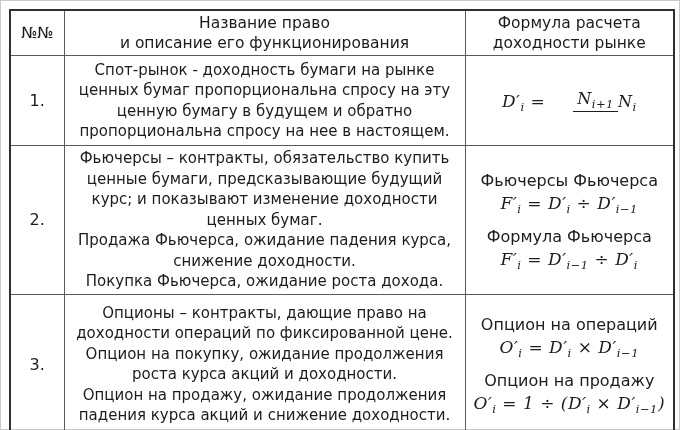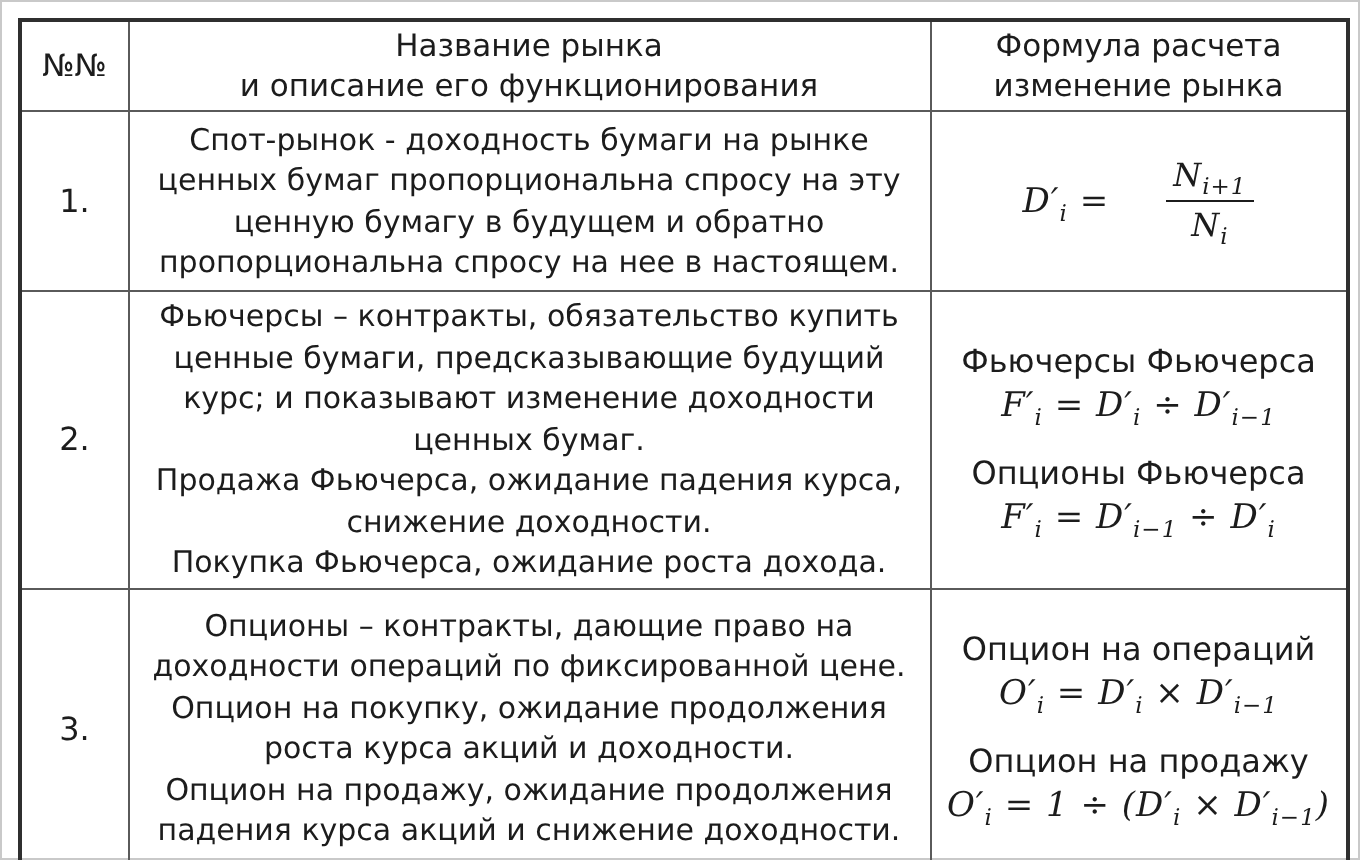--- a/index.html
+++ b/index.html
@@ -70,21 +70,21 @@
     font-size: 11.5px;
     line-height: 0;
   }
   .fmath-inline {
     display: inline-flex;
     align-items: center;
     justify-content: center;
   }
   .frac {
     display: inline-flex;
-    flex-direction: column;
+    flex-direction: row;
     align-items: center;
     margin-left: 7px;
     font-size: 16px;
   }
   .frac .fnum {
     border-bottom: 1px solid #1c1c1c;
     padding: 0 4px 2px 4px;
   }
   .frac .fden {
     padding-top: 2px;
@@ -99,26 +99,26 @@
       <col style="width:54px">
       <col style="width:401px">
       <col style="width:209px">
     </colgroup>
     <thead>
       <tr>
         <th>
           <span>№№</span>
         </th>
         <th>
-          <div>Название рынка</div>
+          <div>Название право</div>
           <div>и описание его функционирования</div>
         </th>
         <th>
           <div>Формула расчета</div>
-          <div>изменение рынка</div>
+          <div>доходности рынке</div>
         </th>
       </tr>
     </thead>
     <tbody>
 
       <tr class="row-spot">
         <td class="num-cell">1.</td>
         <td class="desc-cell">
           <p>Спот-рынок - доходность бумаги на рынке ценных бумаг пропорциональна спросу на эту ценную бумагу в будущем и обратно пропорциональна спросу на нее в настоящем.</p>
         </td>
@@ -139,21 +139,21 @@
           <p>Фьючерсы – контракты, обязательство купить ценные бумаги, предсказывающие будущий курс; и показывают изменение доходности ценных бумаг.</p>
           <p>Продажа Фьючерса, ожидание падения курса, снижение доходности.</p>
           <p>Покупка Фьючерса, ожидание роста дохода.</p>
         </td>
         <td class="formula-cell">
           <div class="fgroup">
             <div class="flabel">Фьючерсы Фьючерса</div>
             <div class="fmath"><span>F′</span><sub>i</sub><span> = </span><span>D′</span><sub>i</sub><span> ÷ </span><span>D′</span><sub>i−1</sub></div>
           </div>
           <div class="fgroup">
-            <div class="flabel">Опционы Фьючерса</div>
+            <div class="flabel">Формула Фьючерса</div>
             <div class="fmath"><span>F′</span><sub>i</sub><span> = </span><span>D′</span><sub>i−1</sub><span> ÷ </span><span>D′</span><sub>i</sub></div>
           </div>
         </td>
       </tr>
 
       <tr class="row-options">
         <td class="num-cell">3.</td>
         <td class="desc-cell">
           <p>Опционы – контракты, дающие право на доходности операций по фиксированной цене.</p>
           <p>Опцион на покупку, ожидание продолжения роста курса акций и доходности.</p>

